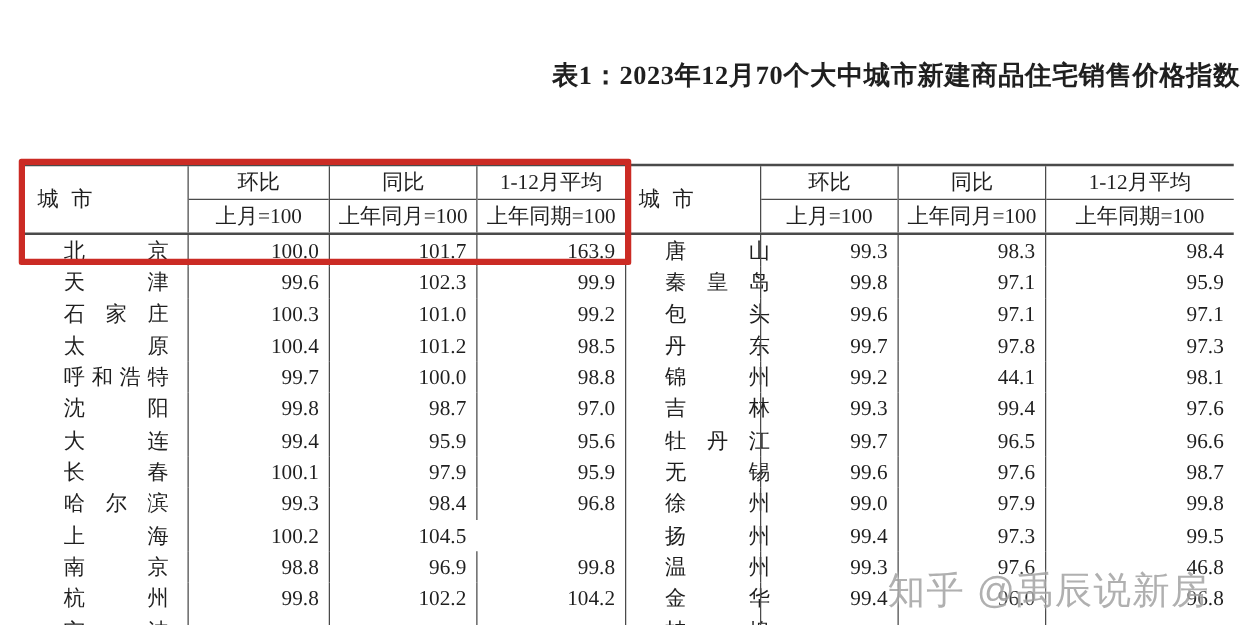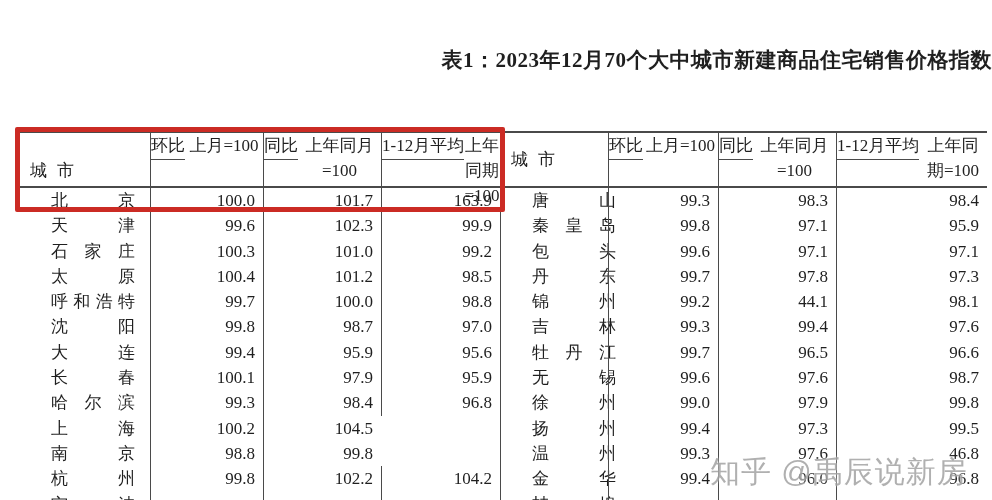--- a/index.html
+++ b/index.html
@@ -17,21 +17,21 @@
   .half { font-size:17px; }
   .half.left  { --c1:130px; --c2:113px; --c3:118px; --c4:119px; }
   .half.right { --c1:107px; --c2:110px; --c3:118px; --c4:151px;
                 border-left:1.5px solid #4a4a4a; }
   .thead {
     display:grid; grid-template-columns:var(--c1) var(--c2) var(--c3) var(--c4);
     border-top:2px solid #4a4a4a; border-bottom:2px solid #4a4a4a; height:53px;
   }
   .city-th { display:flex; align-items:center; justify-content:flex-start;
              letter-spacing:10px; text-indent:10px; }
-  .colh { display:flex; flex-direction:row; border-left:1.5px solid #4a4a4a; }
+  .colh { display:flex; flex-direction:column; border-left:1.5px solid #4a4a4a; }
   .colh .t { height:26px; line-height:26px; text-align:center;
              border-bottom:1.2px solid #4a4a4a; }
   .colh .s { flex:1; line-height:25px; text-align:center; }
   .tbody .tr {
     display:grid; grid-template-columns:var(--c1) var(--c2) var(--c3) var(--c4);
     height:25.3px; line-height:25.3px;
   }
   .td.num { text-align:right; padding-right:8px; border-left:1.5px solid #4a4a4a;
             font-variant-numeric:lining-nums; }
   .td.city { padding-left:31px; }
@@ -201,20 +201,21 @@
   </div>
 
   <div class="tr">
     <div class="td city">
       <span class="city-chars">
                 <span>南</span>
                 <span>京</span>
               </span>
     </div>
     <div class="td num">98.8</div>
+    <div class="td num">96.9</div>
     <div class="td num">99.8</div>
   </div>
 
   <div class="tr">
     <div class="td city">
       <span class="city-chars">
                 <span>杭</span>
                 <span>州</span>
               </span>
     </div>

